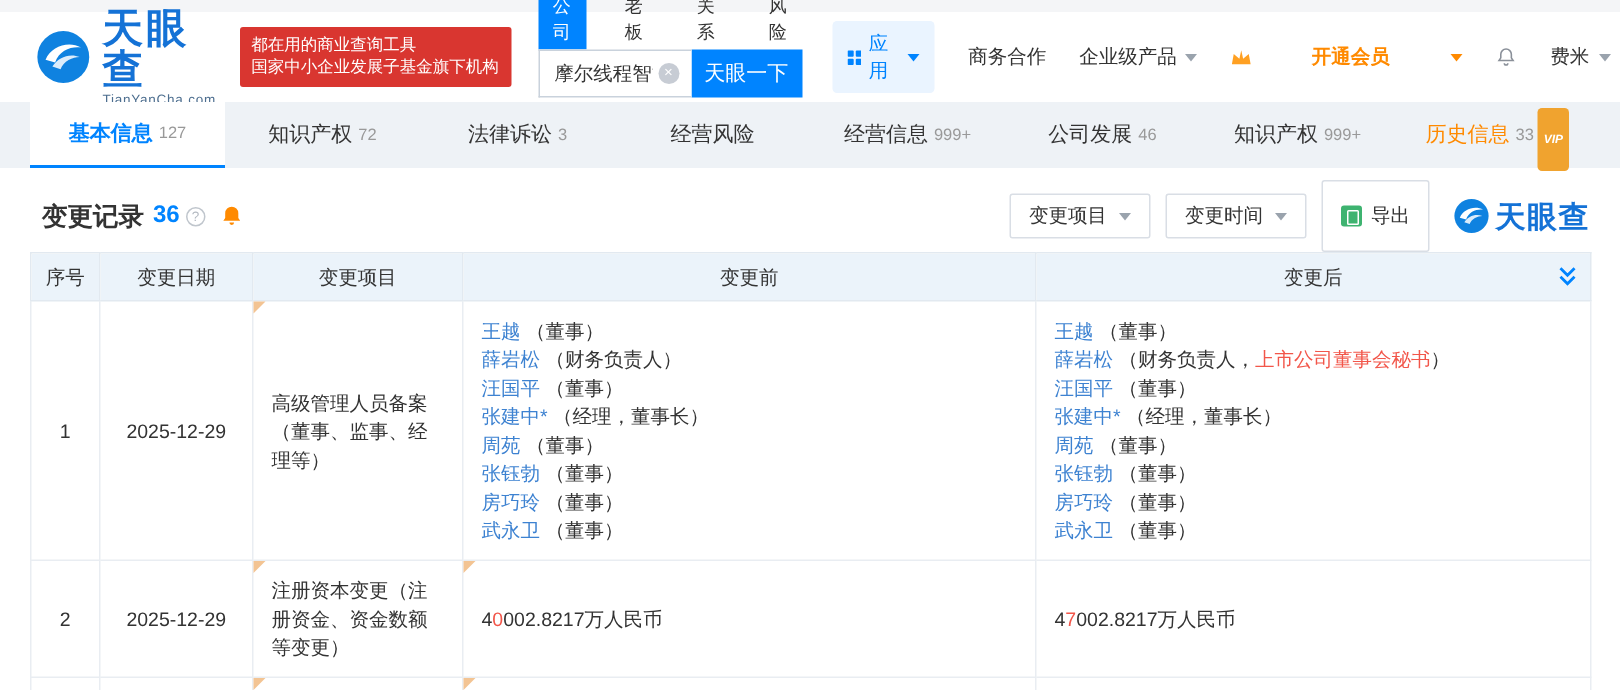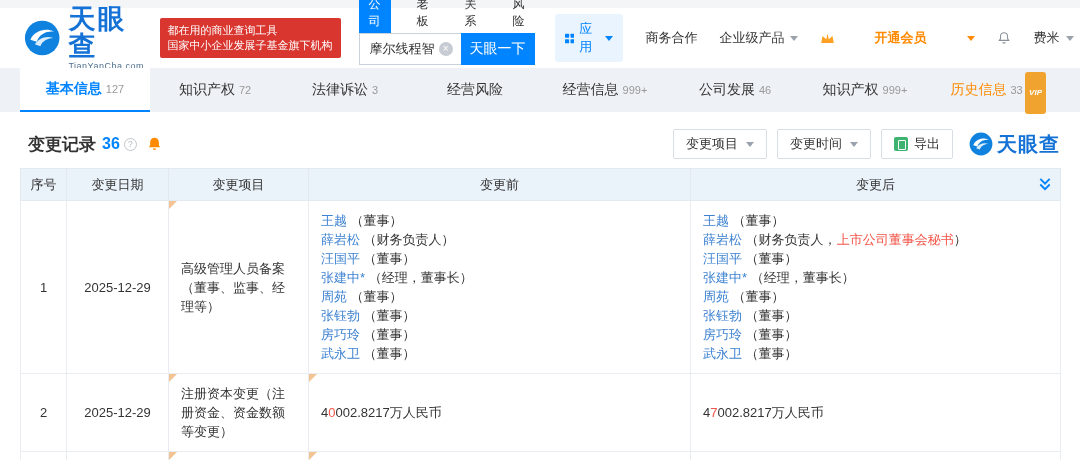--- a/index.html
+++ b/index.html
@@ -51,21 +51,21 @@
     color:#b4bac2; font-size:9px; line-height:11px; text-align:center; margin-left:4px; font-weight:normal; }
 
   
   .section-header { display:flex; align-items:center; margin:16px 20px 8px 28px; height:32px; }
   .section-title { font-size:17px; font-weight:bold; color:#333; }
   .section-count { font-size:16px; font-weight:bold; color:#0084ff; margin-left:6px; }
   .bell-orange { margin-left:10px; }
   .section-actions { margin-left:auto; display:flex; align-items:center; gap:10px; }
   .filter-btn { height:30px; background:#fff; border:1px solid #d9dee5; border-radius:2px;
     font-size:13px; color:#333; padding:0 12px; display:flex; align-items:center; gap:6px; cursor:pointer; }
-  .export-btn { height:30px; background:#fff; border:1px solid #d9dee5; border-radius:2px;
+  .export-btn { height:48px; background:#fff; border:1px solid #d9dee5; border-radius:2px;
     font-size:13px; color:#333; padding:0 12px; display:flex; align-items:center; gap:6px; cursor:pointer; }
   .export-icon { width:14px; height:14px; background:#3eb370; border-radius:2px; position:relative; }
   .export-icon::after { content:""; position:absolute; left:4px; top:3px; width:6px; height:8px;
     border:1.5px solid #fff; border-radius:1px; }
   .watermark { display:flex; align-items:center; gap:4px; margin-left:6px; }
   .watermark-text { font-size:20px; font-weight:bold; color:#1472d6; letter-spacing:1px; }
 
   
   .change-table { width:1040px; margin:0 20px; border-collapse:collapse; table-layout:fixed; font-size:13px; }
   .change-table th { background:#ebf3fa; border:1px solid #e2e9f0; height:32px; font-weight:normal;

